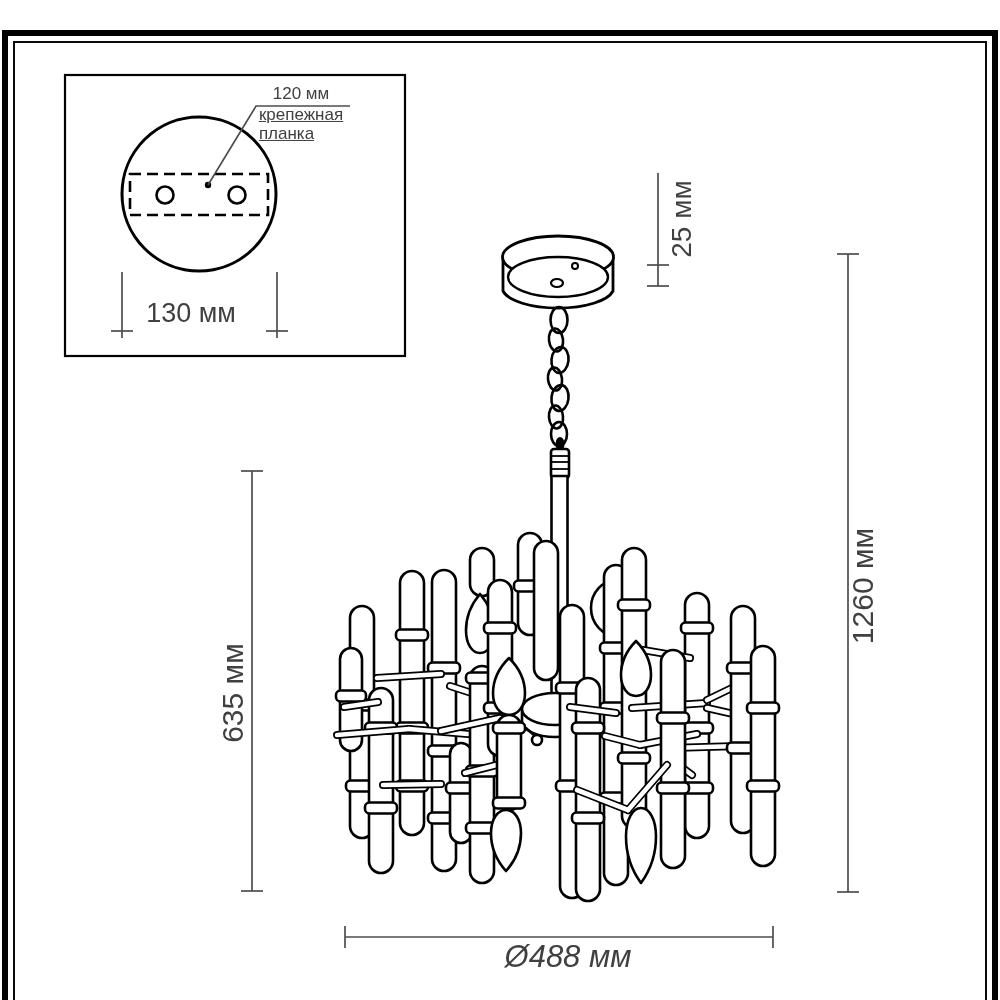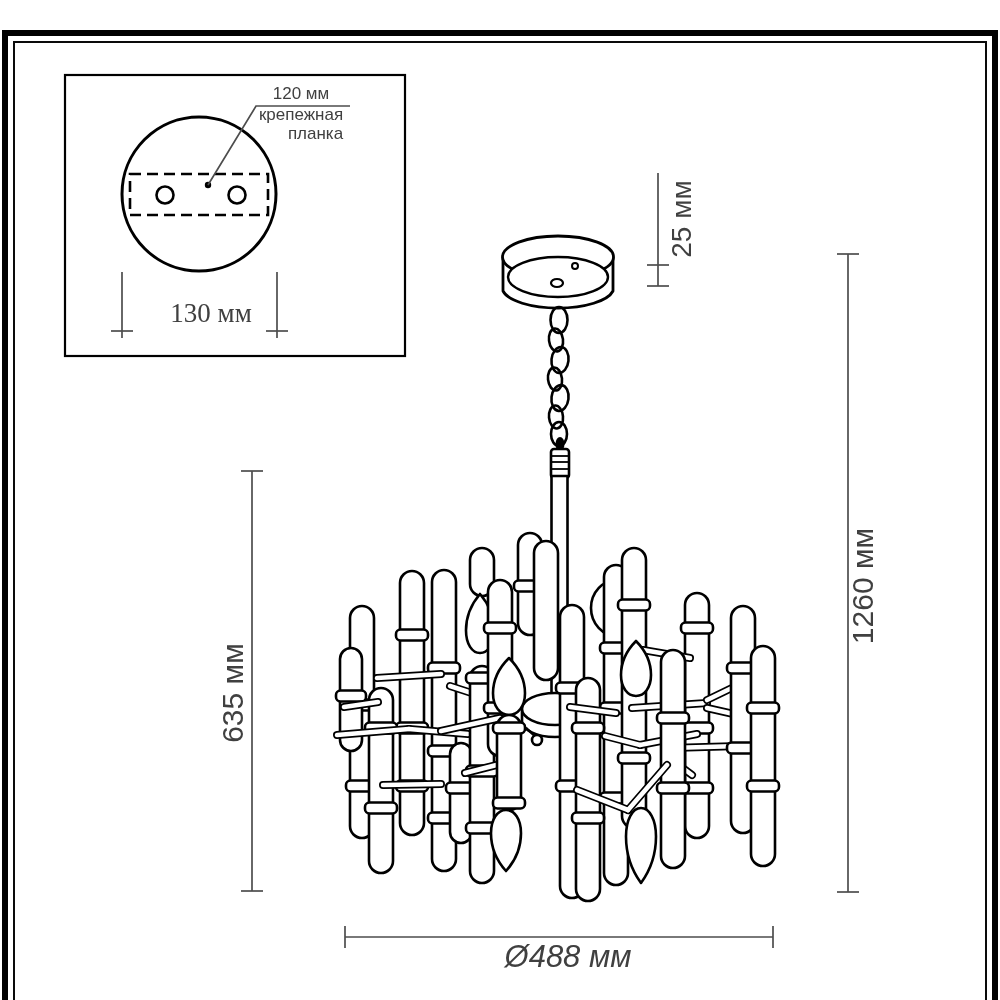--- a/index.html
+++ b/index.html
@@ -17,21 +17,21 @@
   .dim{stroke:#4d4d4d;stroke-width:1.7;fill:none;}
   .ridge{stroke:#000;stroke-width:1.8;}
   .stub{stroke:#000;stroke-width:2.4;}
   .hlabel{position:absolute;transform:translate(-50%,-50%);white-space:nowrap;}
   .vlabel{position:absolute;transform:translate(-50%,-50%) rotate(-90deg);white-space:nowrap;}
   .fs17{font-size:17px;}
   .fs27{font-size:27px;}
   .fs28{font-size:28px;}
   .fs30{font-size:30px;}
   .fs31{font-size:31px;}
-  .caption{text-align:right;line-height:1.12;}
+  .caption{text-align:left;line-height:1.12;text-decoration:underline;}
 </style>
 </head>
 <body>
 
 <div class="page">
   <div class="frame-outer"></div>
   <div class="frame-inner"></div>
 
   <svg class="art" width="1000" height="1000" viewBox="0 0 1000 1000">
 
@@ -224,19 +224,19 @@
         <line x1="773" y1="898" x2="773" y2="920" class="dim"></line>
       </g>
     </g>
   </svg>
 
   <div class="hlabel fs17" style="left:301px;top:66px;">120 мм</div>
   <div class="hlabel fs17 caption" style="left:301px;top:96px;">
     <div>крепежная</div>
     <div>планка</div>
   </div>
-  <div class="hlabel fs27" style="left:211px;top:285px;font-family:Liberation Serif, serif;">130 мм</div>
+  <div class="hlabel fs27" style="left:191px;top:285px;">130 мм</div>
 
   <div class="vlabel fs28" style="left:682px;top:191px;">25 мм</div>
   <div class="vlabel fs30" style="left:863px;top:558px;">1260 мм</div>
   <div class="vlabel fs30" style="left:233px;top:665px;">635 мм</div>
   <div class="hlabel fs31" style="left:568px;top:929px;font-style:italic;">Ø488 мм</div>
 </div>
 
 </body></html>

